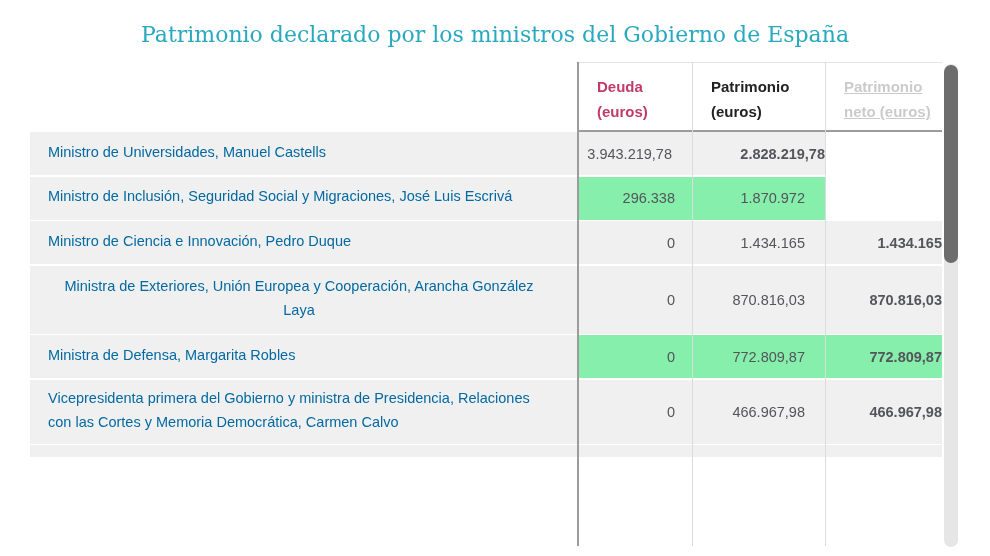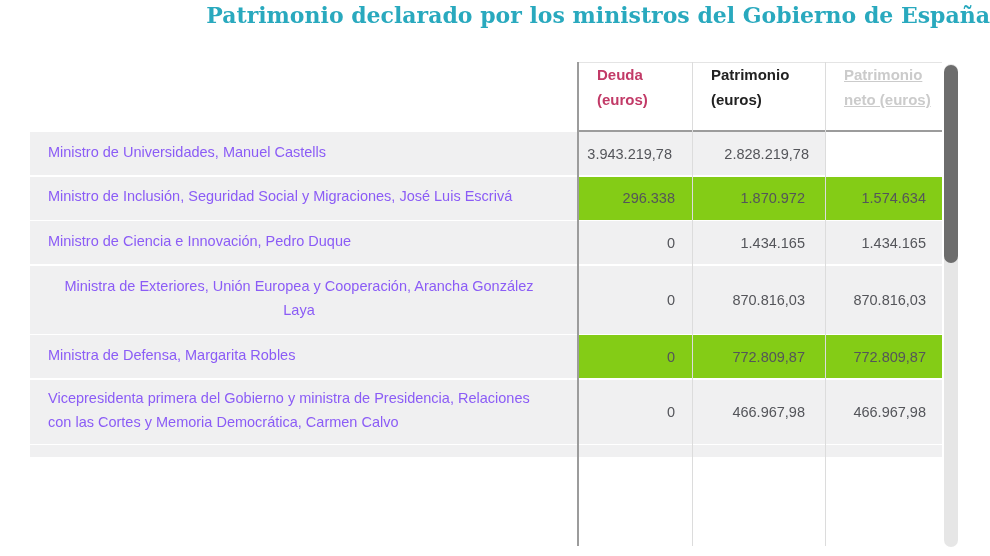--- a/index.html
+++ b/index.html
@@ -5,70 +5,70 @@
   html, body {
     margin: 0; padding: 0;
     width: 990px; height: 556px;
     background: #ffffff;
     font-family: "Liberation Sans", sans-serif;
     overflow: hidden;
     position: relative;
   }
   .title {
     font-family: "DejaVu Serif", "Liberation Serif", serif;
-    font-weight: 700;
+    font-weight: 400;
     font-size: 22px;
     color: var(--title-accent, #29a9be);
-    text-align: right;
-    margin: 2px 0 0 0;
+    text-align: center;
+    margin: 22px 0 0 0;
   }
   .table {
     position: absolute;
     left: 30px; top: 62px;
     width: 928px; height: 494px;
   }
   .grid-row {
     display: grid;
     grid-template-columns: 548px 114px 133px 117px;
   }
   .header-row { height: 70px; }
   .head-cell {
-    padding: 0 10px 0 19px;
+    padding: 12px 10px 0 19px;
     font-weight: bold;
     font-size: 15px;
     line-height: 25px;
     background: #ffffff;
   }
   .head-deuda      { color: var(--deuda-accent, #c23a67); }
   .head-patrimonio { color: var(--patrimonio-header, #222222); }
   .head-neto       { color: var(--neto-header, #cbcbcb); text-decoration: underline; }
 
   .row { height: 43px; margin-bottom: 1.5px; }
   .row.tall-a { height: 68px; text-align: center; }
   .row.tall-b { height: 64px; }
   .row.partial { height: 12px; overflow: hidden; }
 
   .cell-name {
     background: var(--row-shade, #f0f0f1);
     display: flex; align-items: center;
     padding: 0 28px 4px 18px;
-    color: #8b5cf6;
+    color: #0369a1;
     font-size: 14.5px;
     line-height: 24px;
   }
   .cell-num {
     display: flex; align-items: center; justify-content: flex-end;
     color: #54555a;
     font-size: 14.5px;
-    background: #84cc16;
+    background: #86efac;
   }
   .cell-num.shade { background: var(--row-shade, #f0f0f1); }
   .pr-deuda { padding-right: 17px; }
   .pr-patr  { padding-right: 20px; }
-  .pr-neto  { padding-right: 16px; }
+  .pr-neto  { padding-right: 0; font-weight: bold; }
 
   .vline {
     position: absolute; top: 0; bottom: 10px;
     width: 1px; background: #dcdcdc; z-index: 3;
   }
   .vline.dark { width: 2px; background: #9c9c9c; left: 547px; }
   .vline.v1 { left: 662px; }
   .vline.v2 { left: 795px; }
   .hline-top {
     position: absolute; left: 548px; top: 0;
@@ -108,21 +108,20 @@
   <div class="grid-row row">
     <div class="cell-name">Ministro de Universidades, Manuel Castells</div>
     <div class="cell-num shade pr-patr">3.943.219,78</div>
     <div class="cell-num shade pr-neto">2.828.219,78</div>
   </div>
 
   <div class="grid-row row">
     <div class="cell-name">Ministro de Inclusión, Seguridad Social y Migraciones, José Luis Escrivá</div>
     <div class="cell-num pr-deuda">296.338</div>
     <div class="cell-num pr-patr">1.870.972</div>
-    <div class="cell-num pr-neto">1.574.634</div>
   </div>
 
   <div class="grid-row row">
     <div class="cell-name">Ministro de Ciencia e Innovación, Pedro Duque</div>
     <div class="cell-num shade pr-deuda">0</div>
     <div class="cell-num shade pr-patr">1.434.165</div>
     <div class="cell-num shade pr-neto">1.434.165</div>
   </div>
 
 

